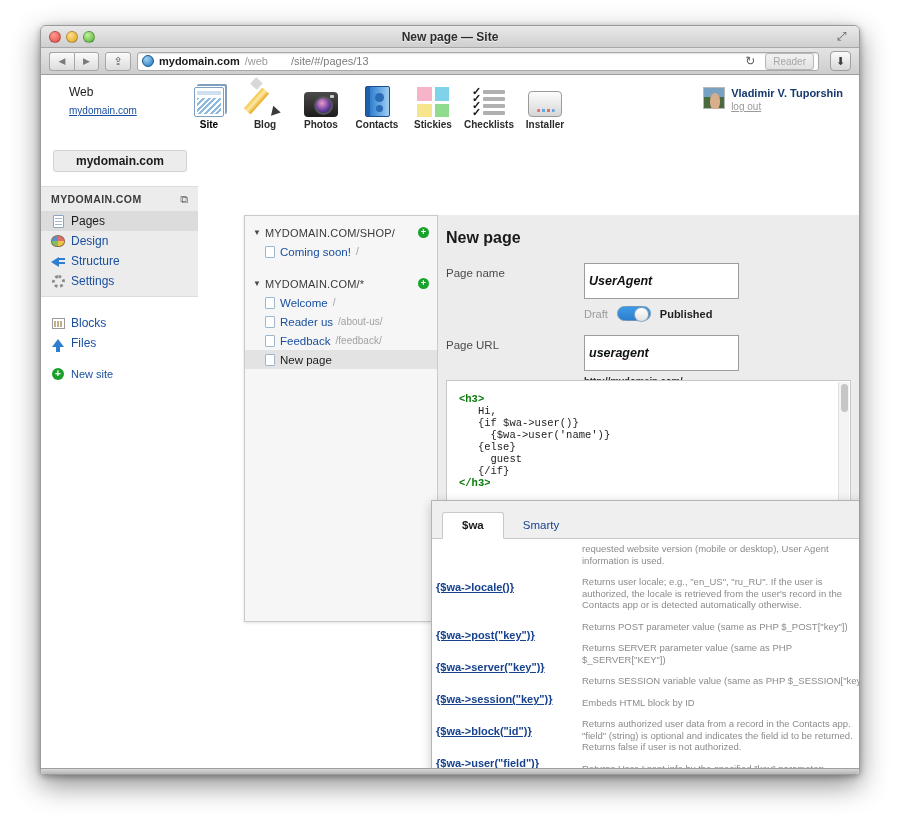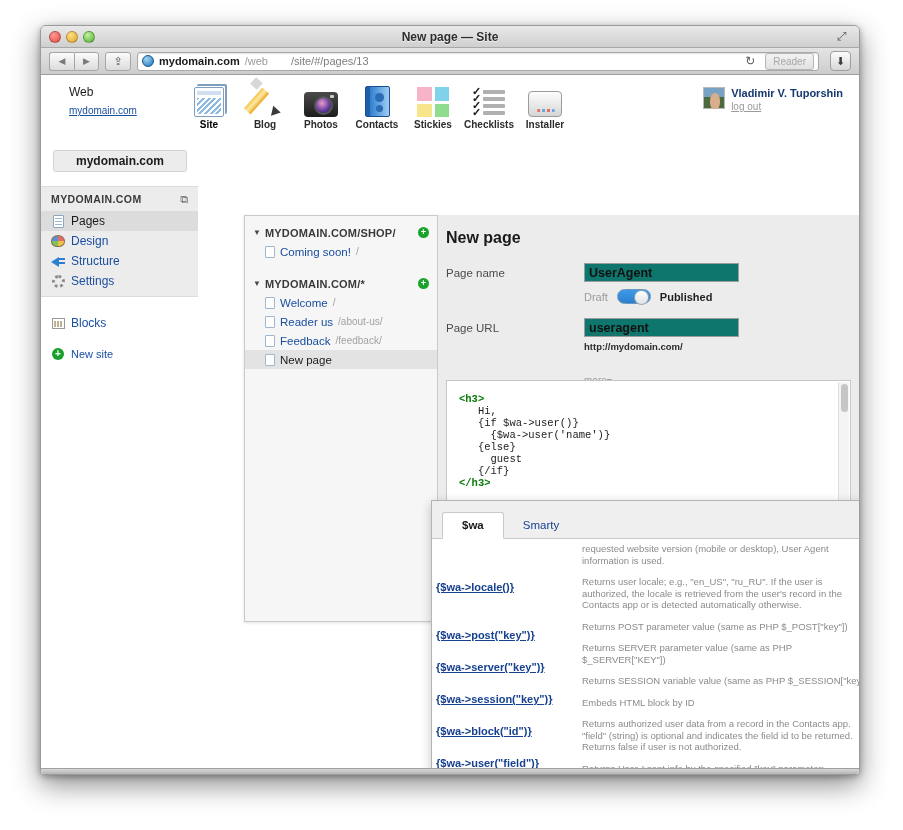--- a/index.html
+++ b/index.html
@@ -189,40 +189,41 @@
 
   
   #pagespanel {
     position:absolute; left:203px; top:140px; width:194px; height:407px;
     background:#f6f6f6; border:1px solid #cacaca;
     box-shadow:0 1px 3px rgba(0,0,0,.12);
   }
   .tree-group { padding-top:7px; }
   .tree-head { display:flex; align-items:center; padding:0 8px; height:19px; }
   .tw { color:#4a4a4a; font-size:8px; margin-right:4px; }
-  .tree-head-label { font-size:11px; font-weight:bold; color:#3a3a3a; letter-spacing:.2px; flex:1; }
+  .tree-head-label { font-size:11px; font-weight:normal; color:#3a3a3a; letter-spacing:.2px; flex:1; }
   .tree-add { width:11px; height:11px; border-radius:50%; background:#1aa32c; color:#fff;
      font-size:9px; line-height:10px; text-align:center; font-weight:bold; }
   .tree-item { display:flex; align-items:center; gap:5px; height:19px; padding:0 8px 0 20px; font-size:11.5px; }
   .tree-item.sel { background:#e3e3e3; }
   .tree-name { color:#1a4fa0; }
   .tree-item.sel .tree-name { color:#1a1a1a; }
   .tree-url { color:#a2a2a2; font-size:10px; }
   .docicon { width:10px; height:12px; background:#fff; border:1px solid #9fb6cb; border-radius:1px; flex:none;}
 
   
   #main { position:absolute; left:397px; top:140px; right:0; bottom:22px; background:#ececec; }
   #main-inner { padding:14px 0 0 8px; }
   #page-title { font-size:16px; font-weight:bold; color:#1a1a1a; margin-bottom:16px; }
   .frow { display:flex; align-items:flex-start; margin-bottom:4px; }
   .flabel { width:138px; font-size:11.5px; color:#4b4b4b; padding-top:4px; }
   .finput {
-    width:155px; height:19px; background:#0f766e; border:1px solid #9d9d9d;
-    font-size:12.5px; font-weight:bold; color:#111; padding:0 4px; line-height:17px;
+    width:155px; height:19px; background:#ffffff; border:1px solid #9d9d9d;
+    font-size:12.5px; font-weight:bold; color:#111; padding:17px 4px; line-height:17px;
     font-family:"Liberation Sans", sans-serif;
+    font-style:italic;
   }
   .finput.spell { text-decoration:underline; text-decoration-style:wavy;
      text-decoration-color:#e04b4b; text-underline-offset:2px; }
   #draftrow { display:flex; align-items:center; gap:9px; margin:7px 0 0 138px; }
   #draft-label { font-size:11px; color:#9b9b9b; }
   #toggle {
     width:34px; height:15px; border-radius:8px; border:1px solid #6d98bb;
     background:linear-gradient(to bottom,#3d9ae8,#2d7fce); position:relative;
   }
   #toggle:after { content:""; position:absolute; right:1px; top:0px; width:13px; height:13px;
@@ -444,20 +445,26 @@
           <span>Settings</span>
         </div>
       </div>
 
       <div id="sb-extra">
         <div class="sb-item">
           <span class="sb-ico">
               <span class="ico-blocks"></span>
             </span>
           <span>Blocks</span>
+        </div>
+        <div class="sb-item">
+          <span class="sb-ico">
+              <span class="ico-up"></span>
+            </span>
+          <span>Files</span>
         </div>
       </div>
 
       <div id="sb-newsite">
         <div class="sb-item">
           <span class="sb-ico">
               <span class="ico-plus">+</span>
             </span>
           <span style="color:#1a4fa0">New site</span>
         </div>

